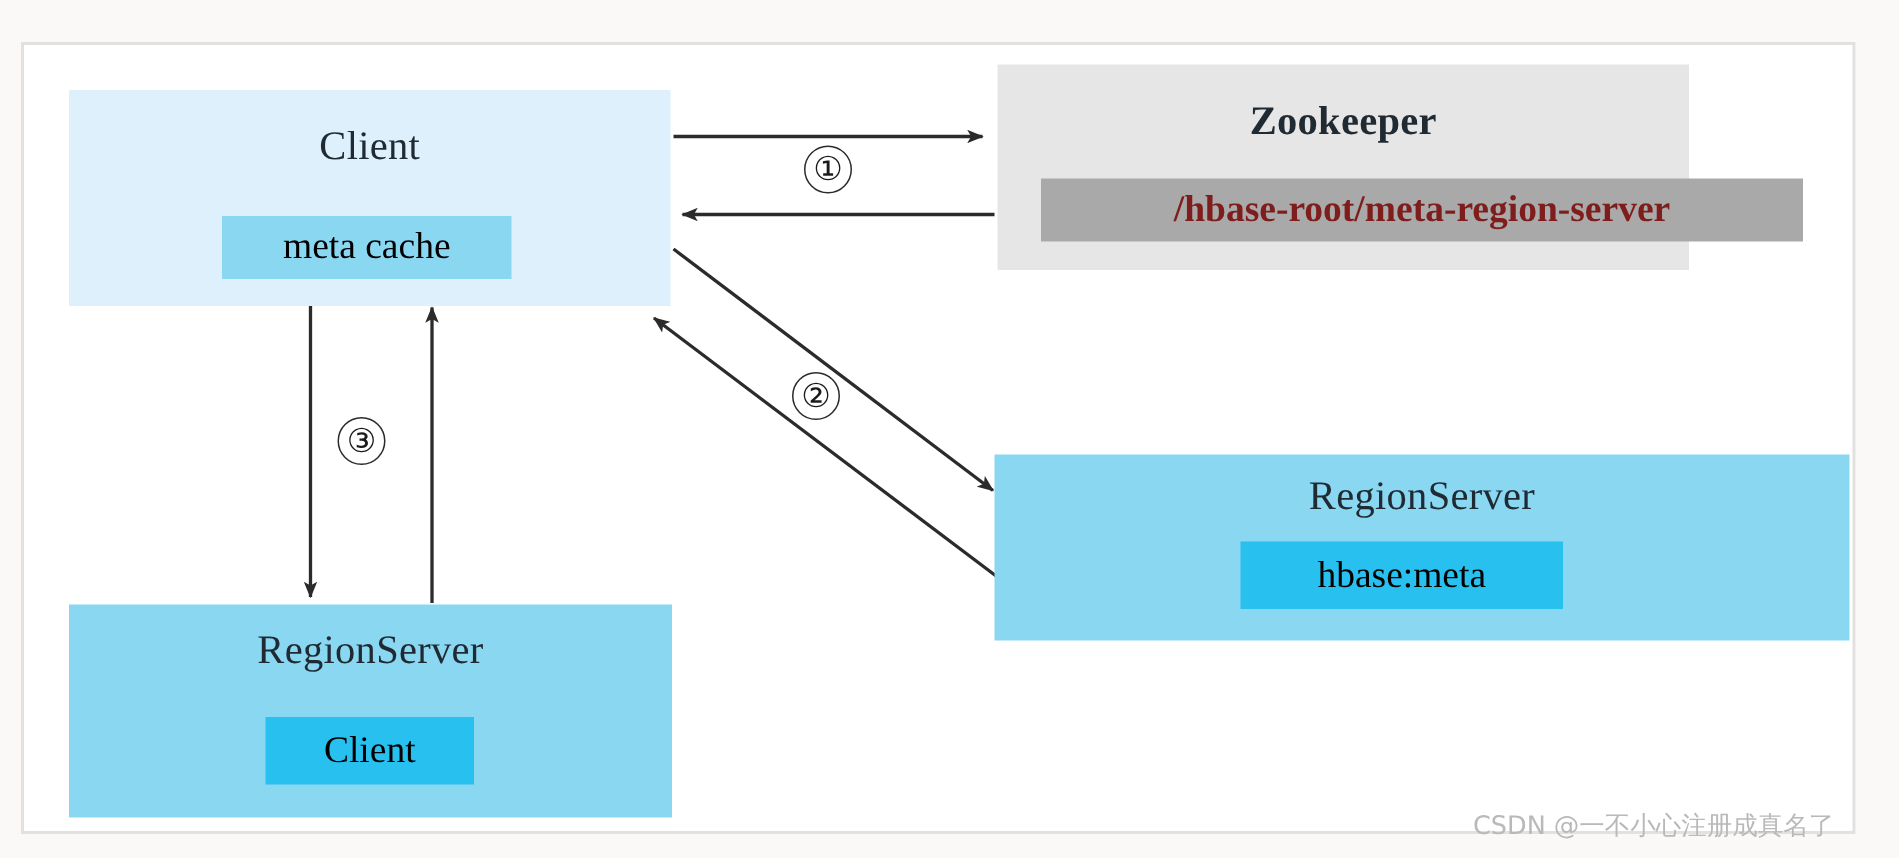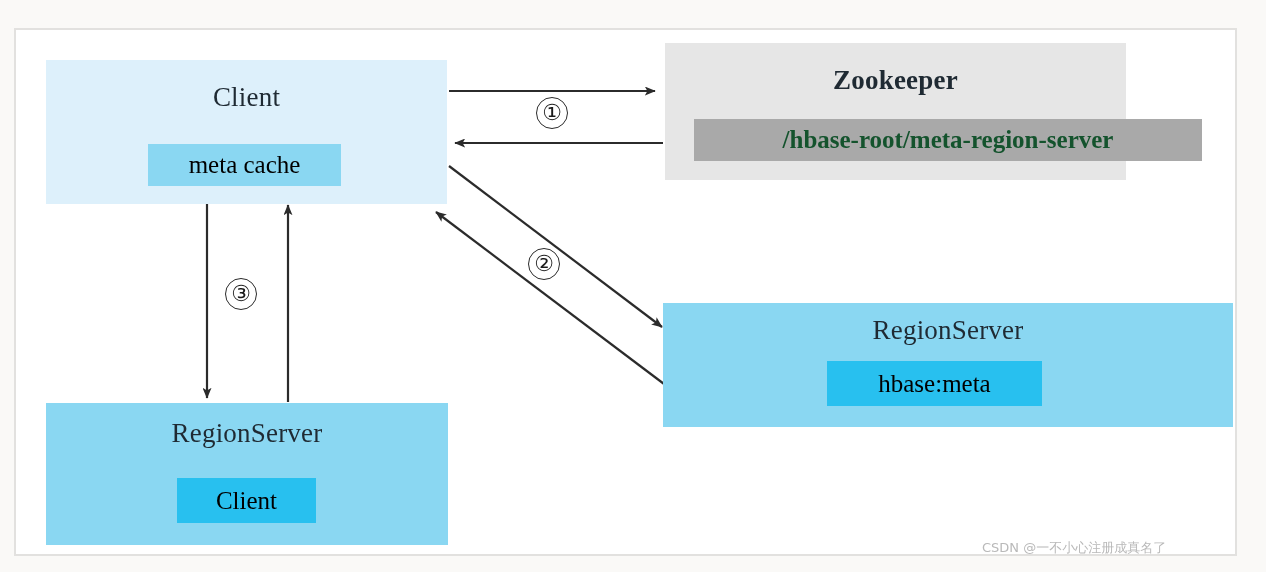--- a/index.html
+++ b/index.html
@@ -78,21 +78,21 @@
     background: #e6e6e6;
     font-weight: bold;
   }
   #zk-box .node-title { top: 22px; }
   #zk-chip {
     left: 29px;
     top: 76px;
     width: 508px;
     height: 42px;
     background: #a9a9a9;
-    color: #14532d;
+    color: #7f1d1d;
   }
   
   #rs-meta-box {
     left: 663px;
     top: 303px;
     width: 570px;
     height: 124px;
     background: #8ad7f2;
   }
   #rs-meta-box .node-title { top: 12px; }
@@ -136,21 +136,21 @@
   }
   #step-1 { left: 536px; top: 97px; }
   #step-2 { left: 528px; top: 248px; }
   #step-3 { left: 225px; top: 278px; }
   
   #watermark {
     position: absolute;
     left: 982px;
     top: 539px;
     font-family: "DejaVu Sans", "Liberation Sans", sans-serif;
-    font-size: 13px;
+    font-size: 17px;
     color: #b9b9b9;
     white-space: nowrap;
   }
   svg#arrows {
     position: absolute;
     left: 0; top: 0;
     width: 1266px;
     height: 572px;
     pointer-events: none;
   }

